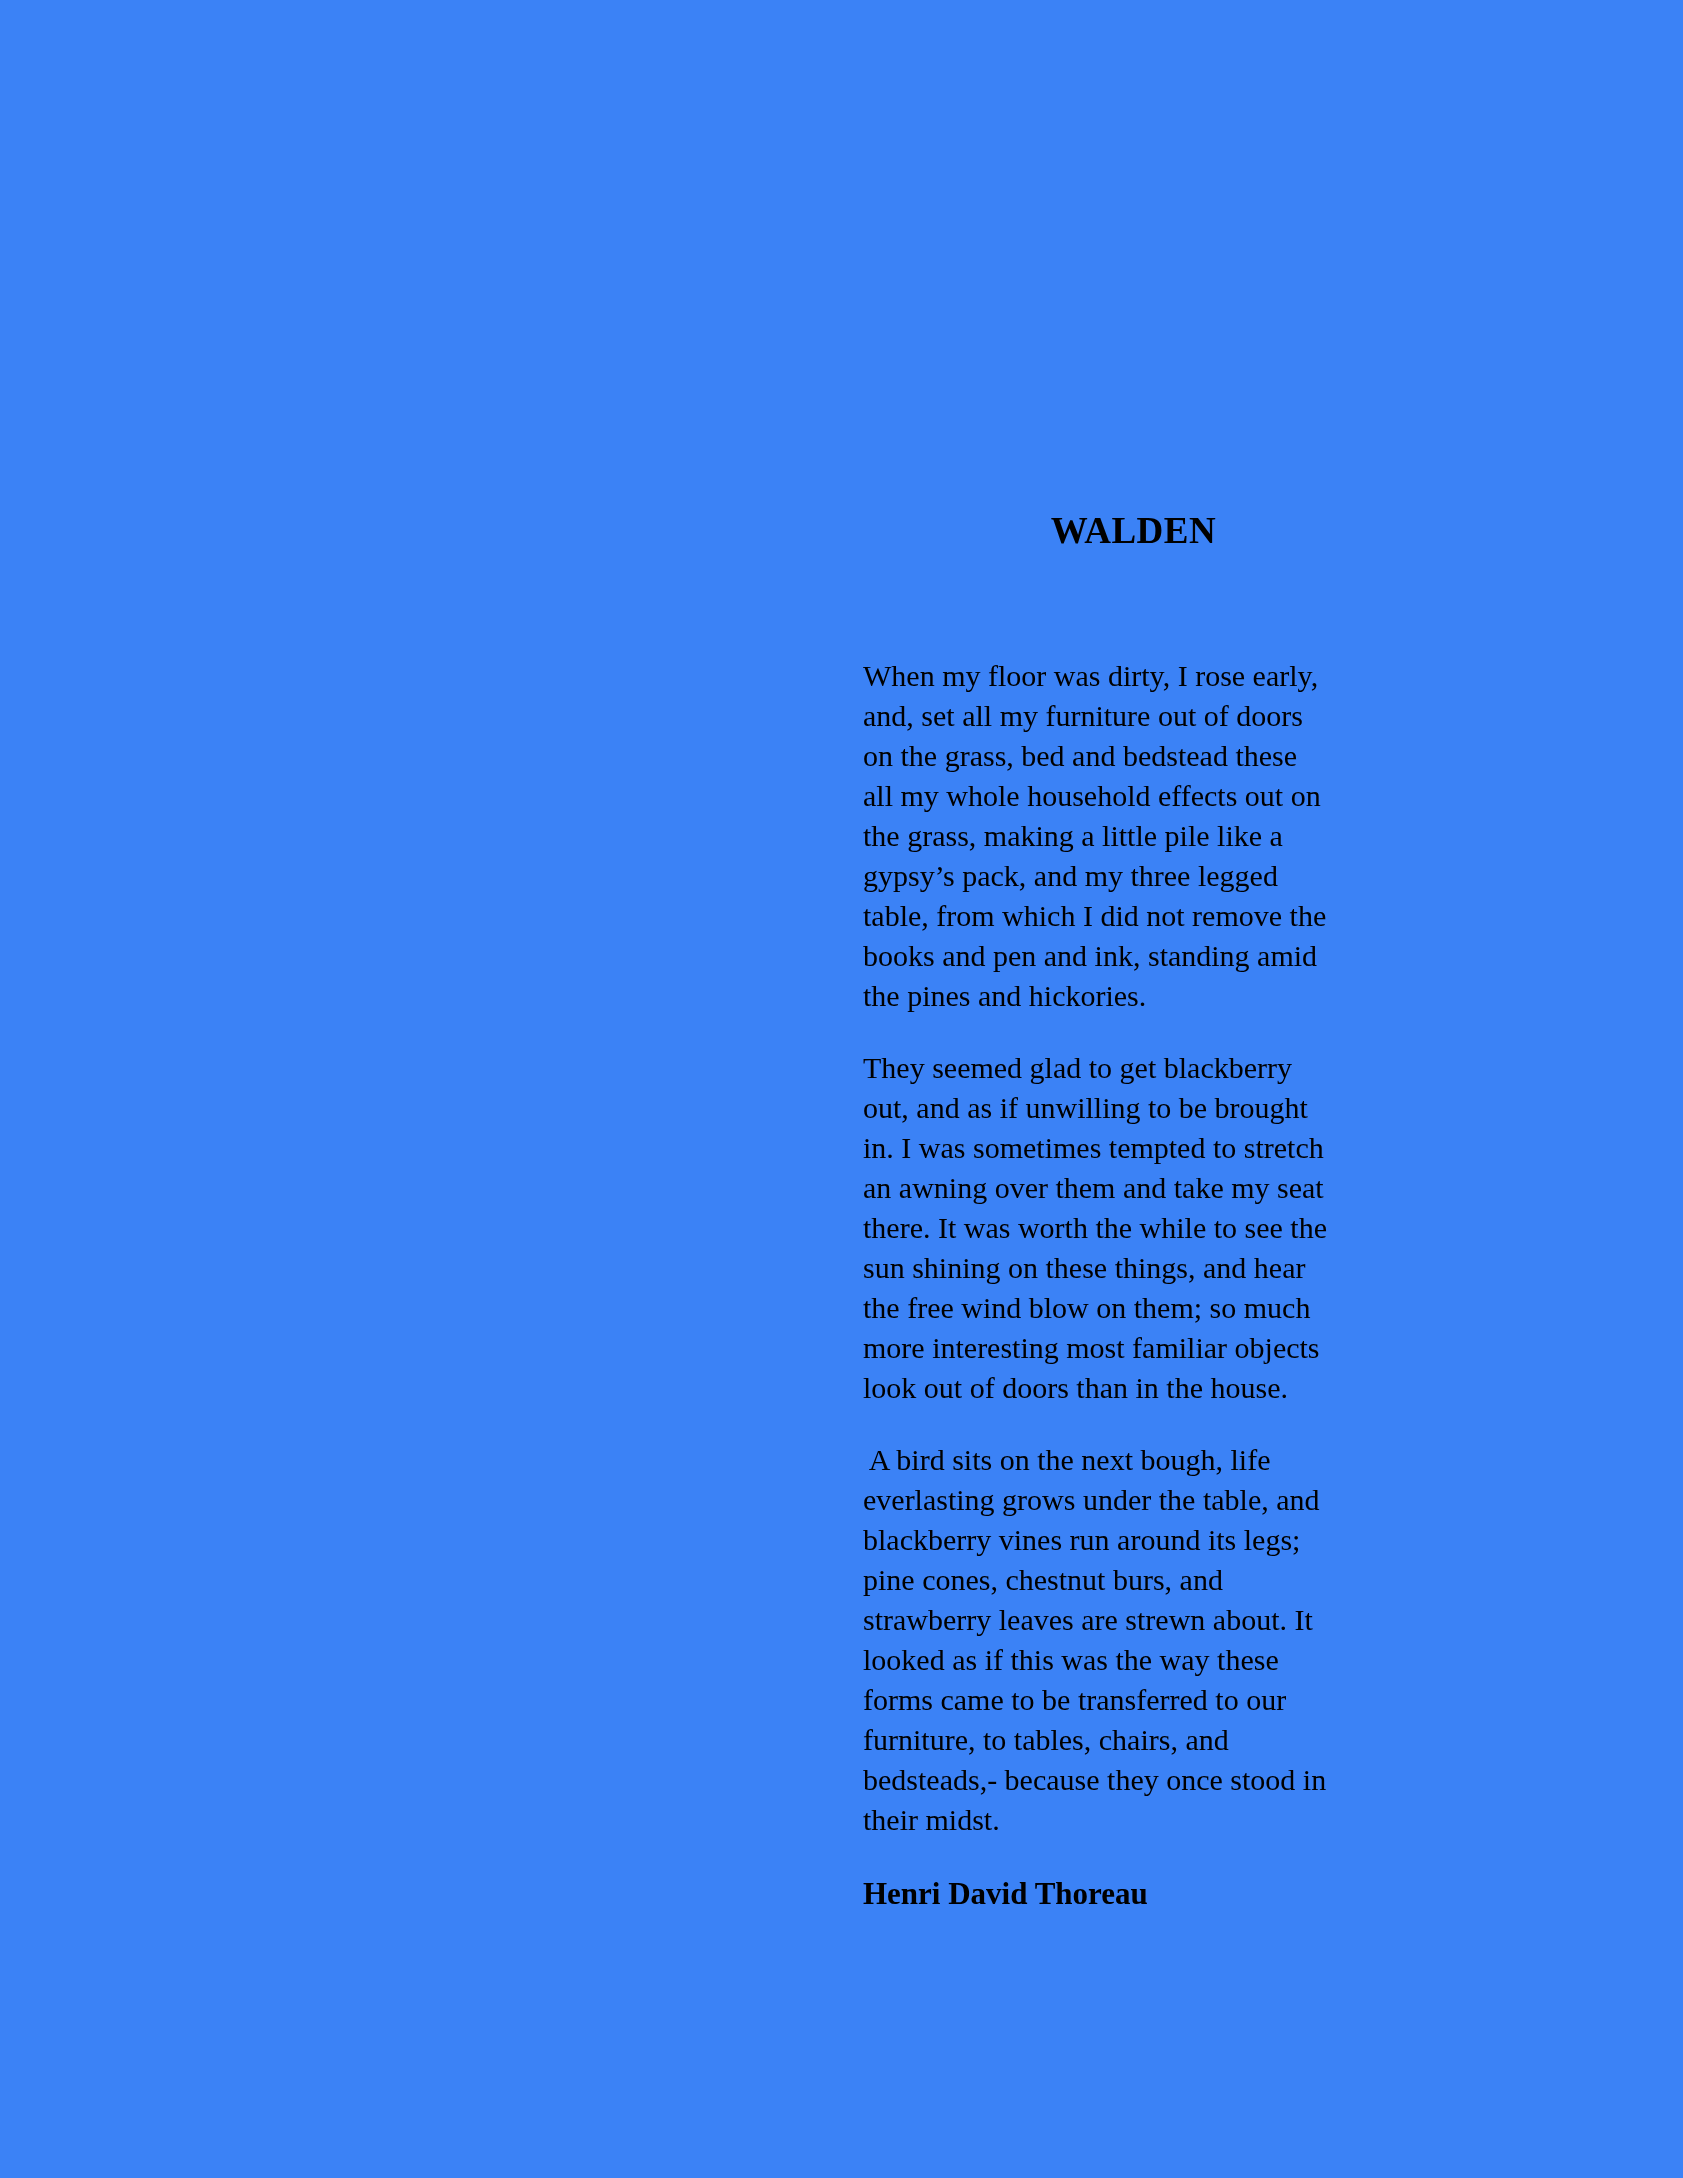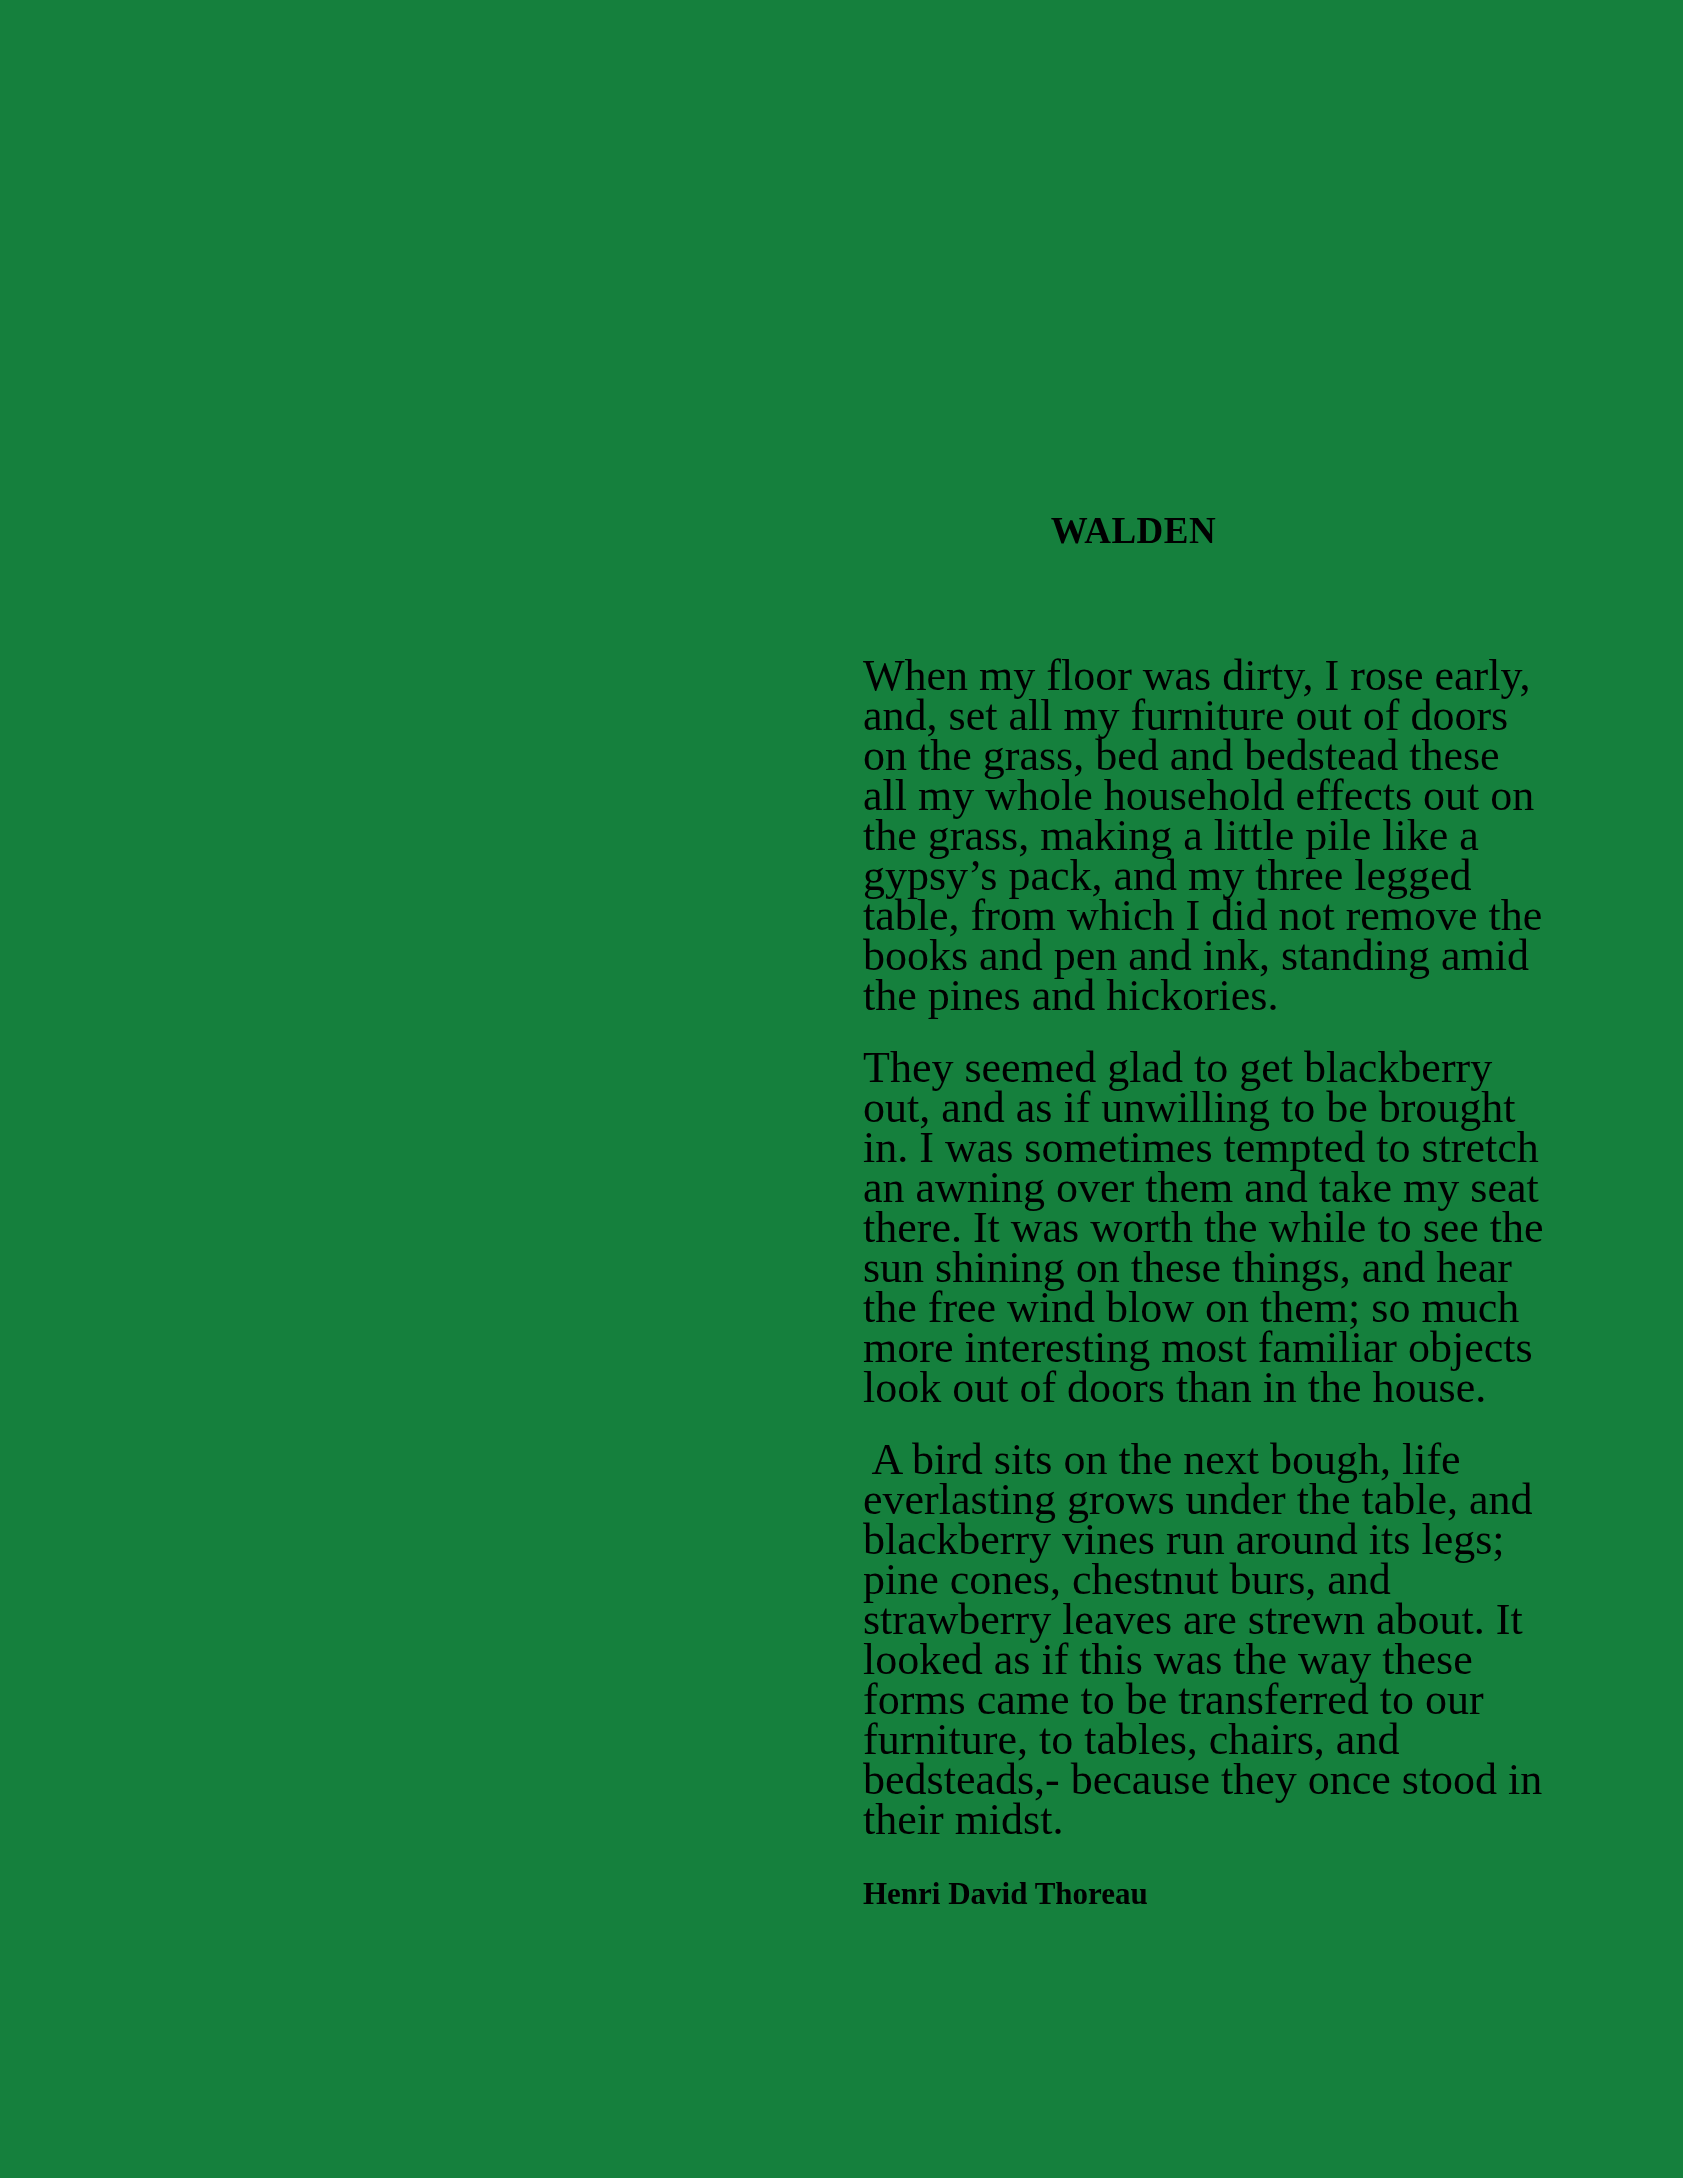--- a/index.html
+++ b/index.html
@@ -14,38 +14,38 @@
       font-family: "Liberation Serif", "DejaVu Serif", serif;
       color: #000000;
       overflow: hidden;
     }
     .doc-page {
       position: absolute;
       left: 0;
       top: 0;
       width: 1683px;
       height: 2178px;
-      background: #15803d;
+      background: #3b82f6;
     }
     .doc-content {
       position: absolute;
       left: 863px;
       top: 511px;
       width: 541px;
     }
     .doc-title {
       text-align: center;
       font-weight: bold;
       font-size: 37px;
       line-height: 40px;
       letter-spacing: 0.5px;
       margin: 0 0 105px 0;
     }
     .doc-paragraph {
-      font-size: 44px;
+      font-size: 30px;
       line-height: 40px;
       margin: 8px 0 32px 0;
     }
     .doc-line {
       display: block;
       white-space: pre;
     }
     .doc-signature {
       text-align: left;
       font-weight: bold;

